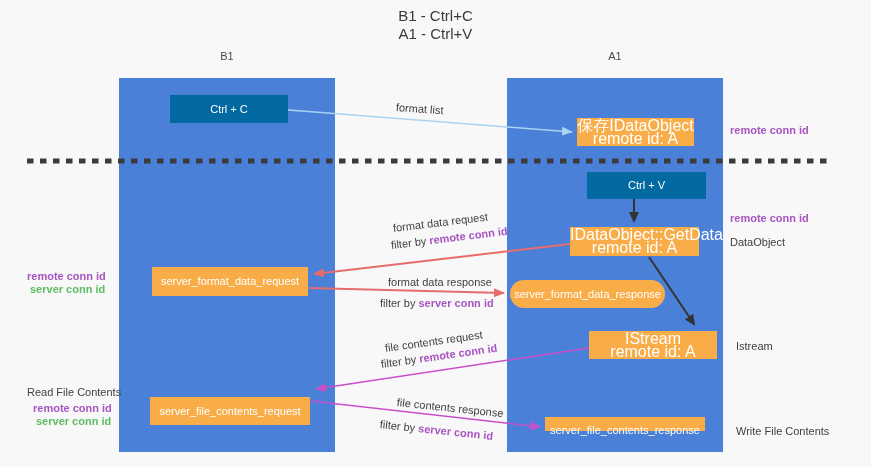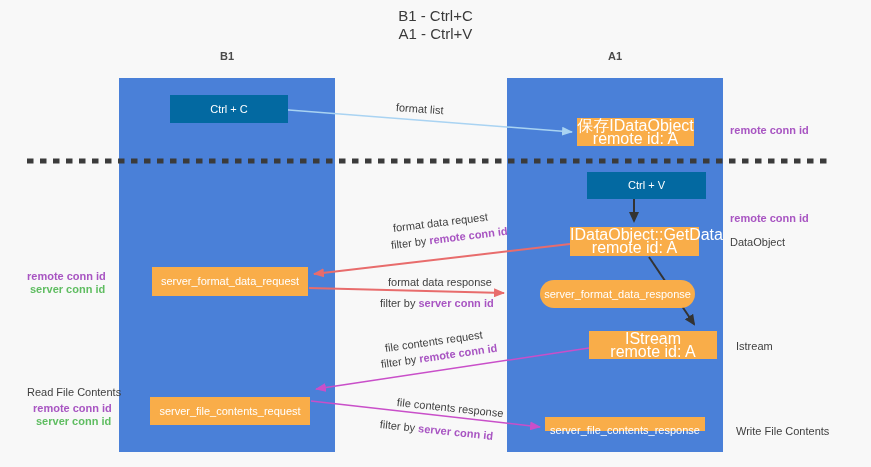--- a/index.html
+++ b/index.html
@@ -2,21 +2,21 @@
 <html><head>
 <meta charset="utf-8">
 <style>
   html,body{margin:0;padding:0;}
   body{font-family:"Liberation Sans", sans-serif; background:#f8f8f8;}
   #canvas{position:relative;width:871px;height:467px;background:#f8f8f8;overflow:hidden;}
 
   .title{position:absolute;left:0;top:7px;width:871px;text-align:center;
          font-size:15px;line-height:18px;color:#3a3a3a;}
 
-  .colhead{position:absolute;top:50px;text-align:center;font-size:11px;line-height:13px;color:#4a4a4a;font-weight:bold;}
+  .colhead{position:absolute;top:50px;text-align:center;font-size:11px;line-height:13px;color:#4a4a4a;}
 
   .panel{position:absolute;top:78px;width:216px;height:374px;background:#4a80d8;}
 
   svg.arrows{position:absolute;left:0;top:0;z-index:2;}
 
   .node{position:absolute;z-index:3;color:#ffffff;text-align:center;font-size:11px;}
   .node.green{background:#0369a1;margin-left:12px;}
   .node.orange{background:#f9ad49;}
   .node.oneline{line-height:28px;white-space:nowrap;}
   .node.twoline{font-size:16px;line-height:13px;padding-top:1px;}
@@ -96,21 +96,21 @@
 
   <div class="node orange twoline" style="left:570px;top:227px;width:129px;height:28px;">
     <div>IDataObject::GetData</div>
     <div>remote id: A</div>
   </div>
 
   <div class="node orange oneline" style="left:152px;top:267px;width:156px;height:29px;line-height:29px;">
     <span>server_format_data_request</span>
   </div>
 
-  <div class="node orange oneline" style="left:540px;top:280px;width:155px;height:28px;border-radius:14px;">
+  <div class="node orange oneline" style="left:510px;top:280px;width:155px;height:28px;border-radius:14px;">
     <span>server_format_data_response</span>
   </div>
 
   <div class="node orange twoline" style="left:589px;top:331px;width:128px;height:27px;">
     <div>IStream</div>
     <div>remote id: A</div>
   </div>
 
   <div class="node orange oneline" style="left:150px;top:397px;width:160px;height:28px;">
     <span>server_file_contents_request</span>

